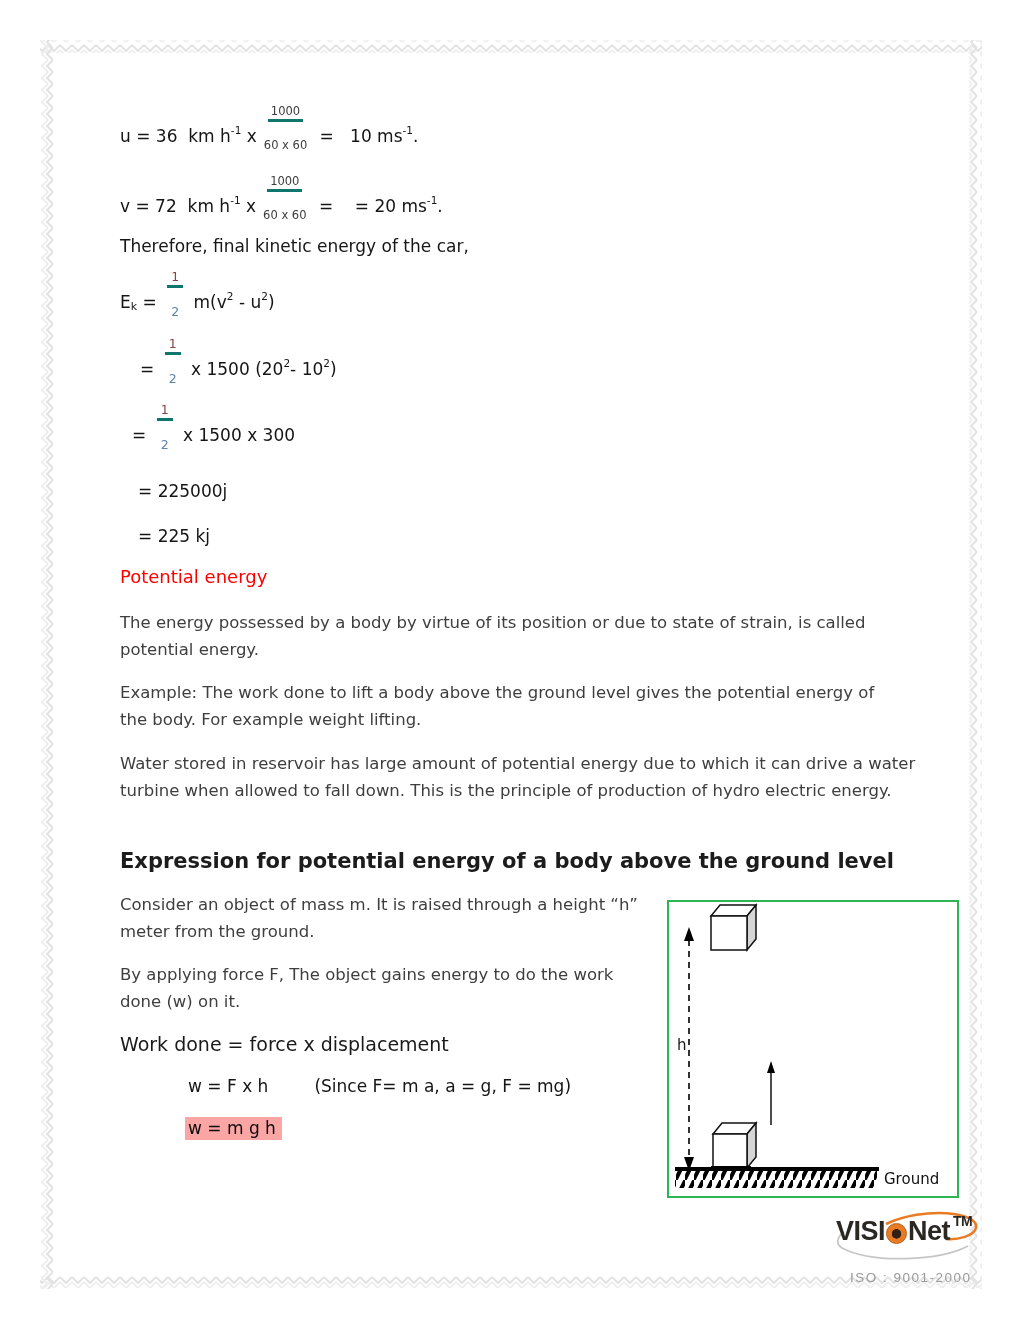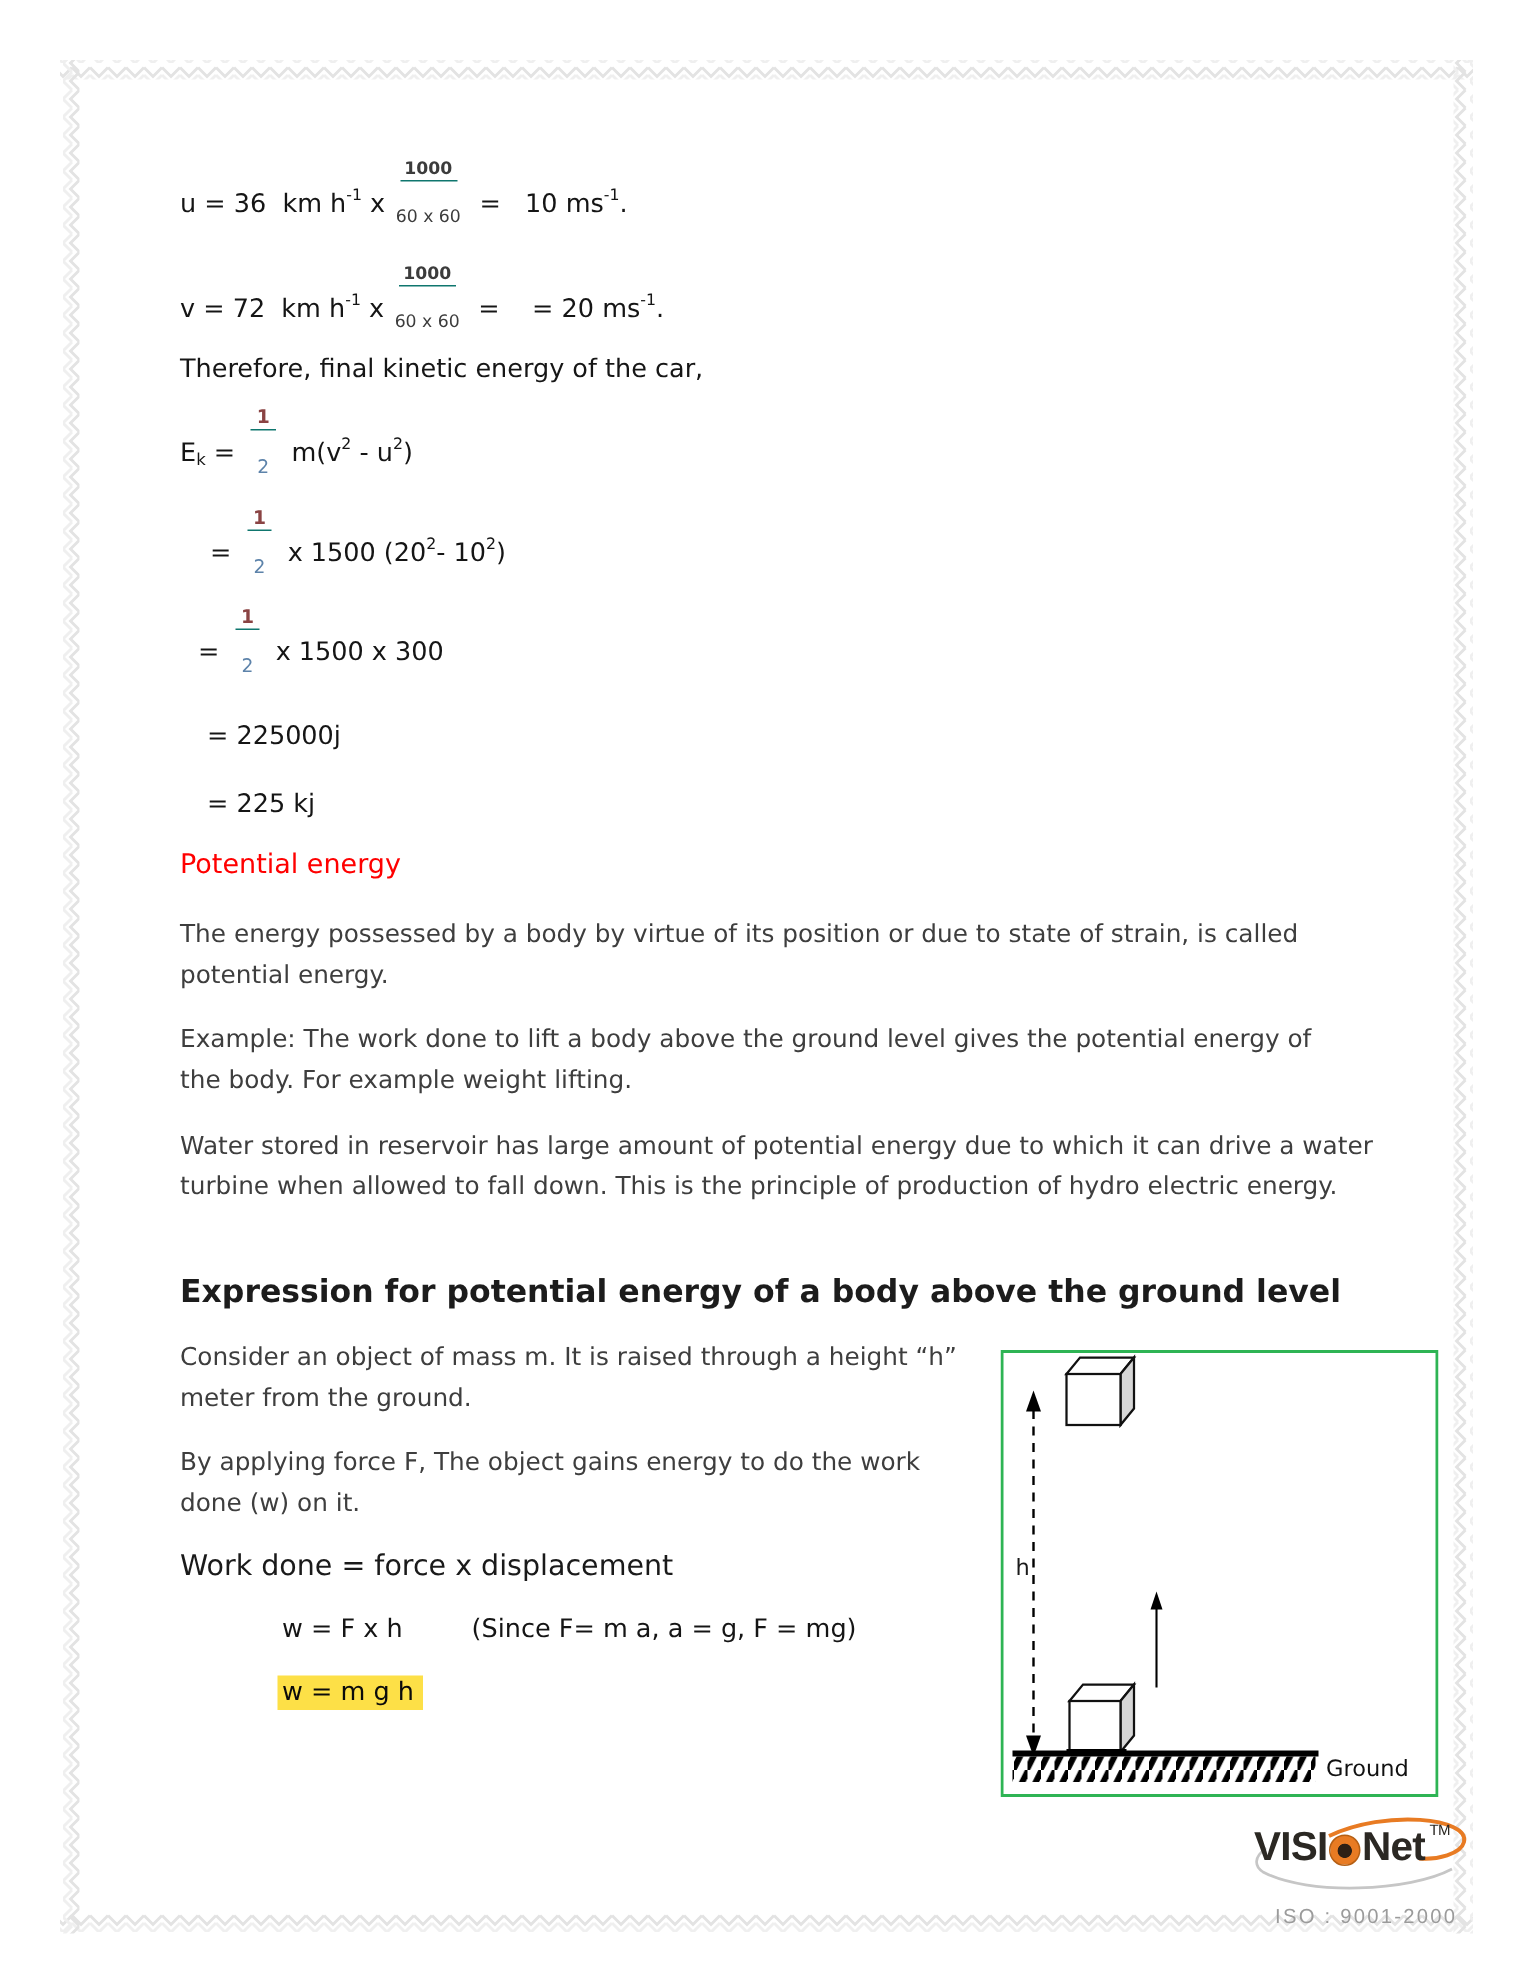--- a/index.html
+++ b/index.html
@@ -9,42 +9,42 @@
     font-family:"DejaVu Sans","Liberation Sans",sans-serif; overflow:hidden;
   }
   .border-svg { position:absolute; left:0; top:0; pointer-events:none; }
 
   .abs { position:absolute; }
   .eqline { display:flex; align-items:center; white-space:pre; font-size:17px; color:#151515; }
   .eqline sup { font-size:10.5px; position:relative; top:-6px; }
   .eqline sub { font-size:11px; position:relative; top:4px; }
   .frac { display:inline-flex; flex-direction:column; align-items:center; text-align:center;
           font-size:11.5px; line-height:1.25; margin:0 5px; color:#3c3c3c; }
-  .frac .fn { border-bottom:1px solid #0f766e; padding:0 3px;font-weight:bold; }
+  .frac .fn { border-bottom:3px solid #0f766e; padding:0 3px; }
   .frac .fd { padding:16px 2px; }
   .frac-half .fn { color:#8a4343; font-size:12.5px; padding:0 4px; }
   .frac-half .fd { color:#5d83aa; font-size:12.5px; }
 
   .body-text { font-size:16.5px; line-height:27px; color:#3e3e3e; }
   .heading-red { font-size:18px; color:#ff0000; }
   .heading-bold { font-size:21px; font-weight:bold; color:#1c1c1c; }
   .since-gap { margin-left:46px; }
-  .hl { background:#fde047; padding:1px 6px 2px 3px; color:#0b0b0b; }
+  .hl { background:#fca5a5; padding:1px 6px 2px 3px; color:#0b0b0b; }
 
   .diagram { position:absolute; left:667px; top:900px; width:292px; height:298px; }
 
   .logo { position:absolute; left:828px; top:1206px; width:164px; height:66px; }
   .logo-swoosh { position:absolute; left:0; top:0; }
   .logo-row { position:absolute; left:8px; top:10px; display:flex; align-items:center;
               font-family:"Liberation Sans","DejaVu Sans",sans-serif;
               font-weight:bold; font-size:27px; letter-spacing:-0.5px; color:#2b2823; }
   .logo-eye { display:inline-block; width:21px; height:21px; border-radius:50%; margin:4px 1px 0 1px;
               background:radial-gradient(circle at 50% 52%, #2e2015 0 4.5px, #e87b23 5px 100%);
               border:1px solid #b55f14; }
-  .logo-tm { font-size:10px; font-weight:normal; position:relative; top:-11px; margin-left:3px; color:#2b2823; }
+  .logo-tm { font-size:14px; font-weight:bold; position:relative; top:-11px; margin-left:3px; color:#2b2823; }
   .logo-iso { position:absolute; left:22px; top:40px; font-family:Liberation Sans, sans-serif;
               font-size:13.5px; letter-spacing:1.5px; color:#9b9b9b;margin-top:24px; }
 </style>
 </head>
 <body>
 
 <div class="page">
 
   <svg class="border-svg" width="1023" height="1324">
     <defs>

